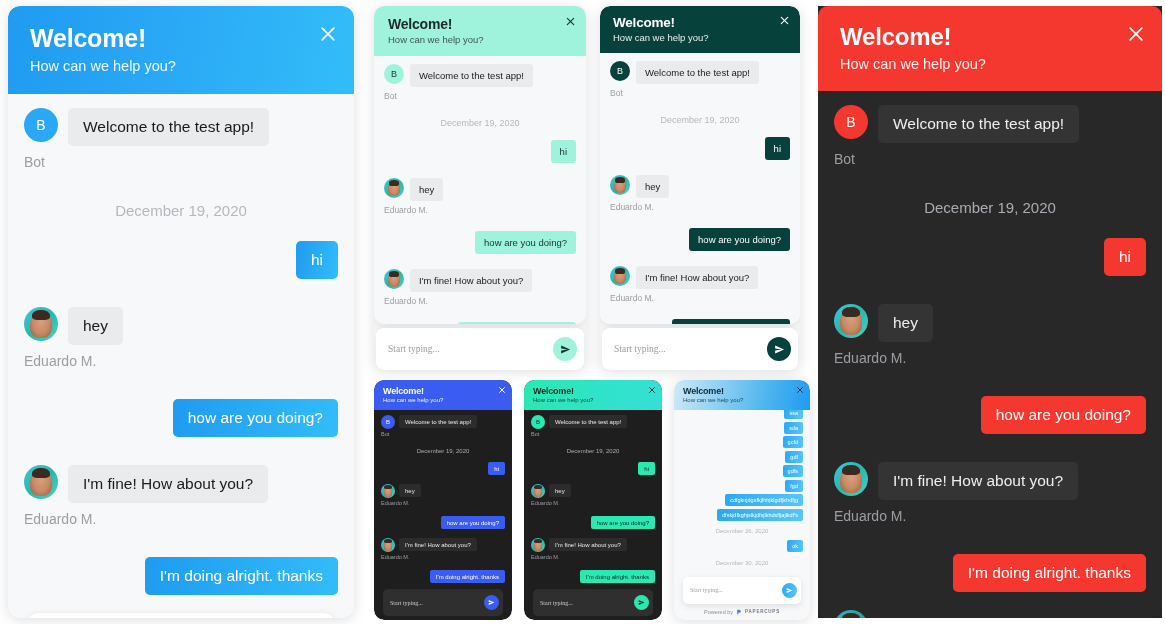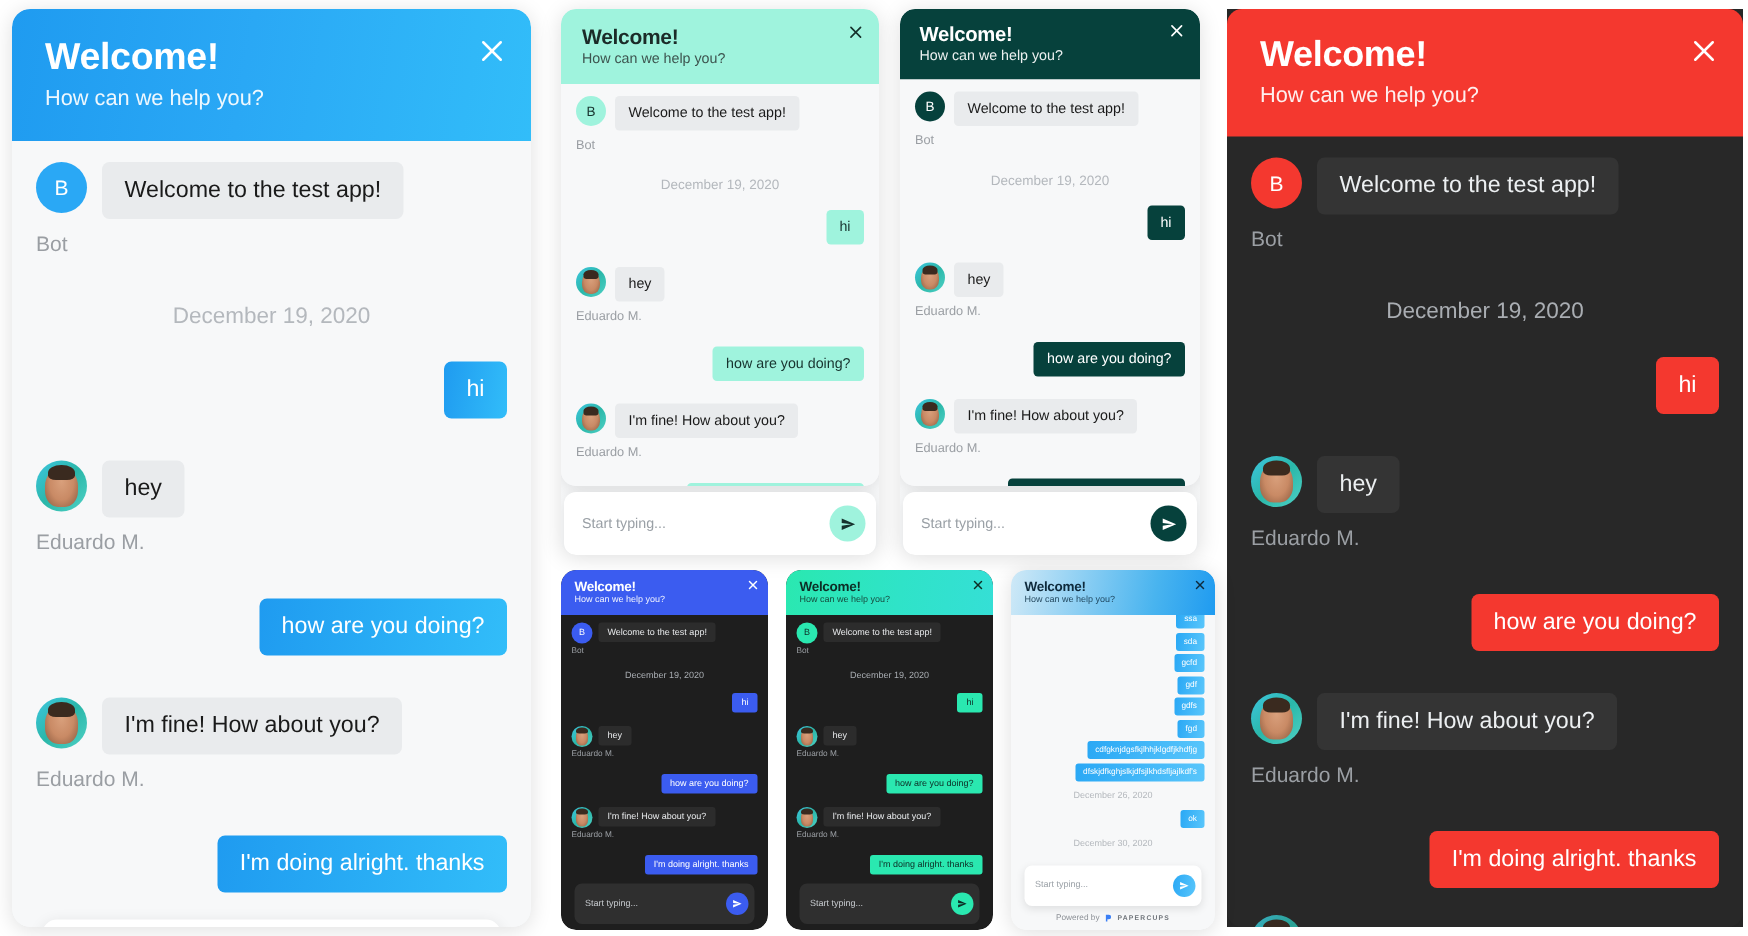--- a/index.html
+++ b/index.html
@@ -88,21 +88,21 @@
     color: #8c9096; flex: 0 0 auto;
   }
   .pc-logo { display: inline-flex; align-items: center; }
   .pc-logo svg { display: block; }
   .pc-word { letter-spacing: .18em; color: #6f747a; font-weight: 600; }
 
   .composer {
     display: flex; align-items: center;
     background: #fff; flex: 0 0 auto;
   }
-  .composer .ph { color: #9aa0a6; flex: 1 1 auto; }
+  .composer .ph { color: #9aa0a6; flex: 1 1 auto; font-family: Liberation Serif, serif; }
   .send {
     border-radius: 50%; flex: 0 0 auto;
     display: flex; align-items: center; justify-content: center;
     cursor: pointer;
   }
   .send svg { display: block; }
 
   
   .dark .chat-card { background: #282828; }
   .dark .bubble.in { background: #343434; color: #eceff1; }

